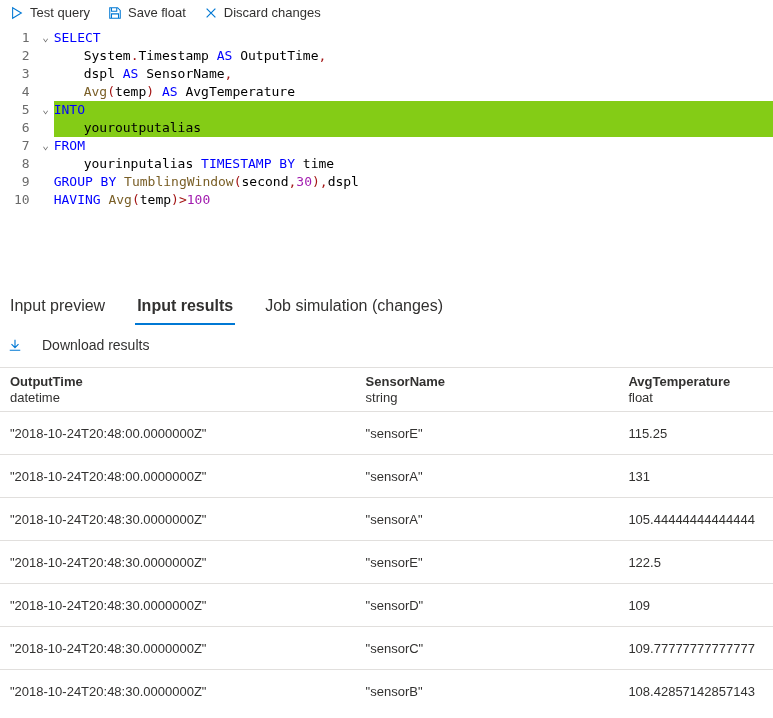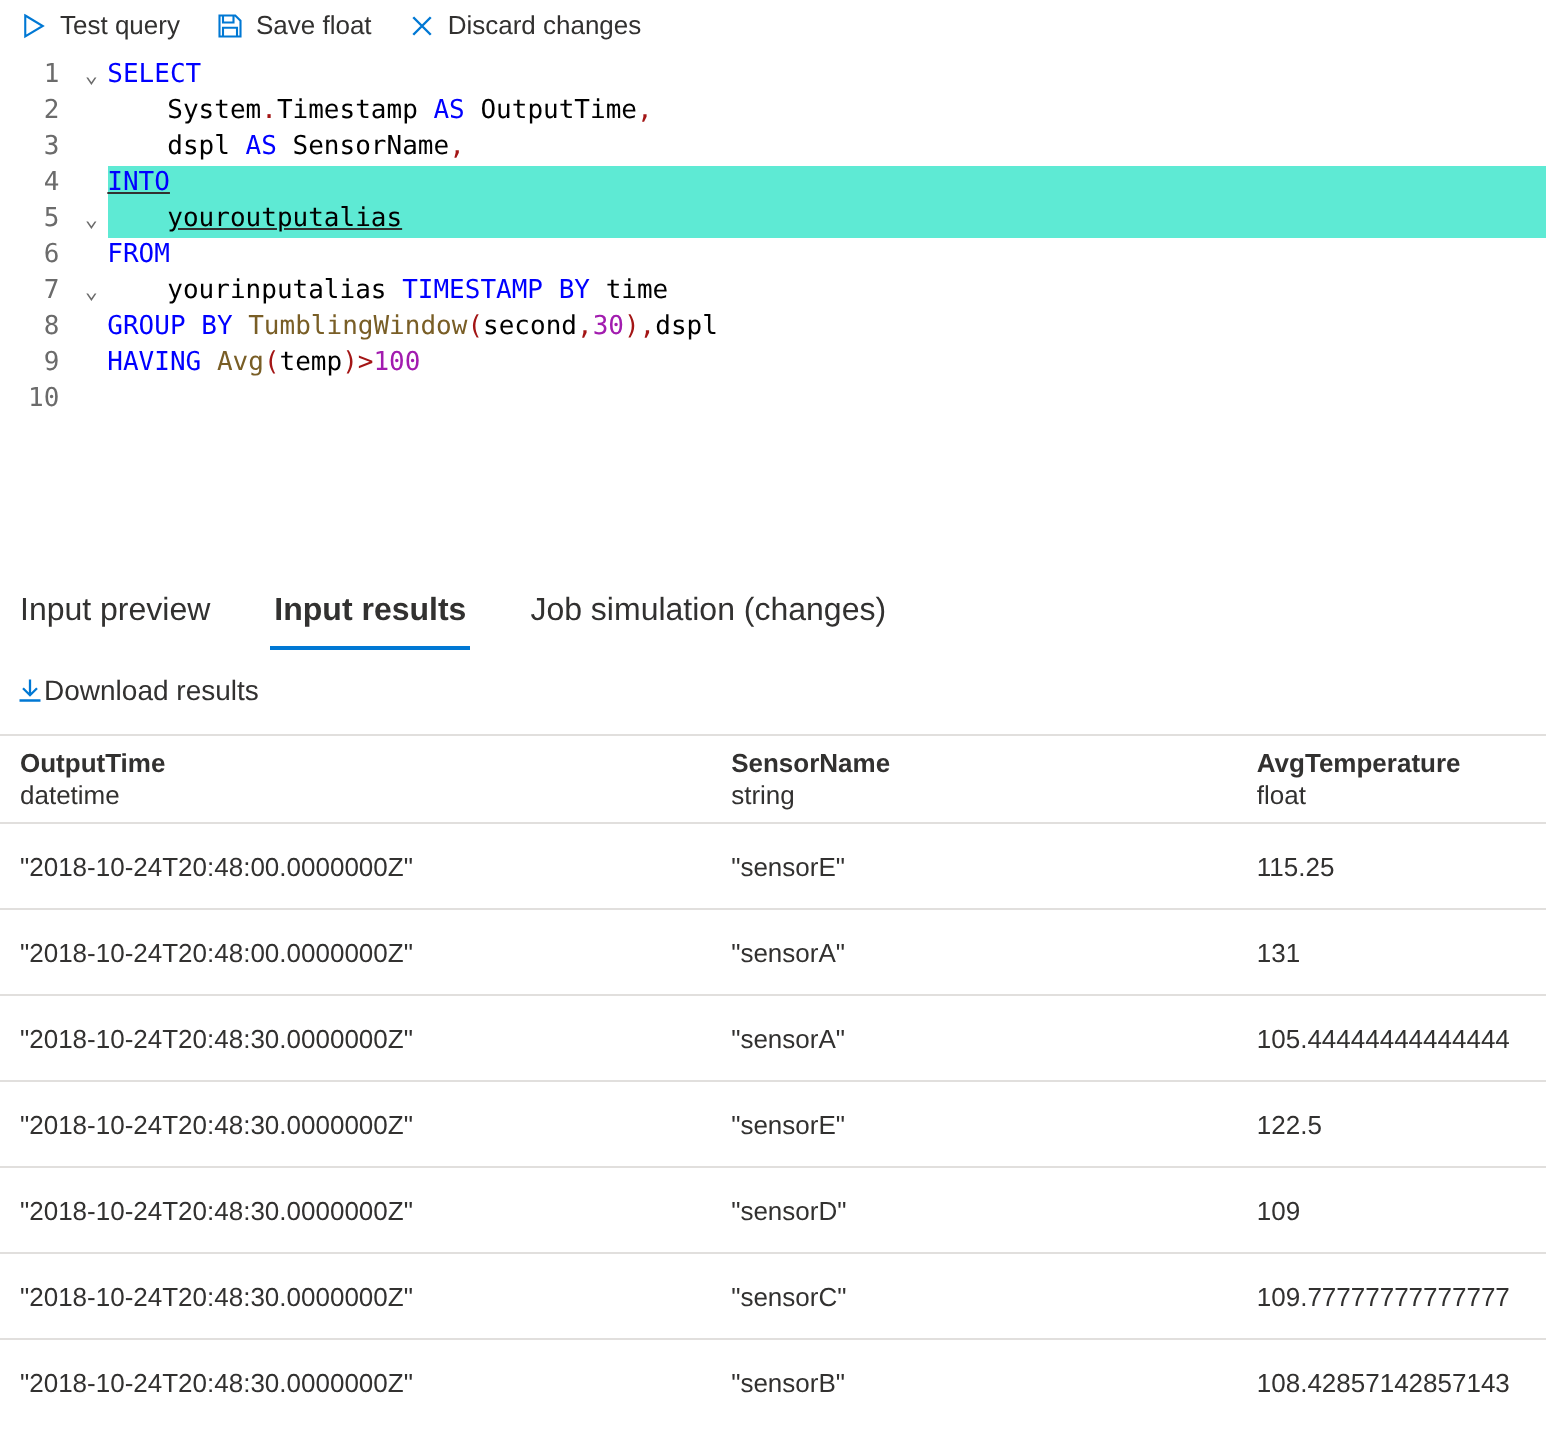--- a/index.html
+++ b/index.html
@@ -42,21 +42,21 @@
       width: 16px;
       color: #6b6b6b;
       padding-top: 2px;
     }
     .foldcol .fc { height: 18px; line-height: 18px; font-size: 11px; text-align: center; }
     .code {
       flex: 1;
       padding-top: 2px;
     }
     .line { height: 18px; line-height: 18px; white-space: pre; }
-    .line.highlight { background: #5eead4; text-decoration: underline; }
+    .line.highlight { background: #84cc16; }
     .sp0 { }
     .sp1 { padding-left: 30px; }
     .tok-kw { color: #0000ff; }
     .tok-id { color: #000; }
     .tok-fn { color: #795e26; }
     .tok-pn { color: #a31515; }
     .tok-num { color: #a21caf; }
     .tabs {
       display: flex;
       gap: 28px;
@@ -70,21 +70,21 @@
       color: #323130;
     }
     .tab.active {
       font-weight: 600;
       border-bottom: 2px solid #0078d4;
     }
     .download-row {
       padding: 12px 20px 14px 8px;
       display: flex;
       align-items: center;
-      gap: 0;
+      gap: 20px;
       font-size: 14px;
       cursor: pointer;
     }
     .download-row .icon { color: #0078d4; display: inline-flex; }
     table.results {
       width: 100%;
       border-collapse: collapse;
       font-size: 13px;
     }
     table.results th {
@@ -159,20 +159,21 @@
     <div class="fc"></div>
     <div class="fc">⌄</div>
     <div class="fc"></div>
     <div class="fc"></div>
     <div class="fc"></div>
   </div>
   <div class="code">
     <div class="line sp0"><span class="tok-kw">SELECT</span></div>
     <div class="line sp1"><span class="tok-id">System</span><span class="tok-pn">.</span><span class="tok-id">Timestamp</span><span class="tok-kw"> AS </span><span class="tok-id">OutputTime</span><span class="tok-pn">,</span></div>
     <div class="line sp1"><span class="tok-id">dspl</span><span class="tok-kw"> AS </span><span class="tok-id">SensorName</span><span class="tok-pn">,</span></div>
+    <div class="line sp1"><span class="tok-fn">Avg</span><span class="tok-pn">(</span><span class="tok-id">temp</span><span class="tok-pn">)</span><span class="tok-kw"> AS </span><span class="tok-id">AvgTemperature</span></div>
     <div class="line sp0 highlight"><span class="tok-kw">INTO</span></div>
     <div class="line sp1 highlight"><span class="tok-id">youroutputalias</span></div>
     <div class="line sp0"><span class="tok-kw">FROM</span></div>
     <div class="line sp1"><span class="tok-id">yourinputalias</span><span> </span><span class="tok-kw">TIMESTAMP</span><span class="tok-kw"> BY </span><span class="tok-id">time</span></div>
     <div class="line sp0"><span class="tok-kw">GROUP BY</span><span> </span><span class="tok-fn">TumblingWindow</span><span class="tok-pn">(</span><span class="tok-id">second</span><span class="tok-pn">,</span><span class="tok-num">30</span><span class="tok-pn">)</span><span class="tok-pn">,</span><span class="tok-id">dspl</span></div>
     <div class="line sp0"><span class="tok-kw">HAVING</span><span> </span><span class="tok-fn">Avg</span><span class="tok-pn">(</span><span class="tok-id">temp</span><span class="tok-pn">)</span><span class="tok-pn">&gt;</span><span class="tok-num">100</span></div>
   </div>
 </div>
 
 <div class="tabs">

